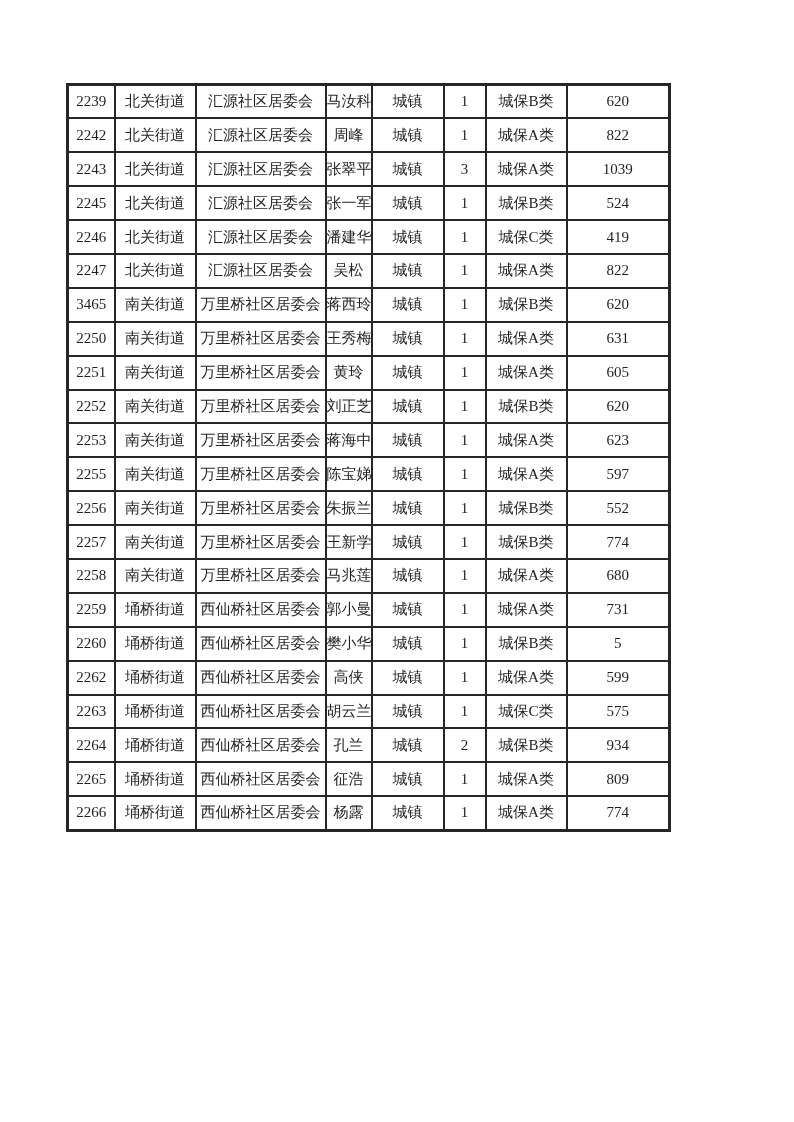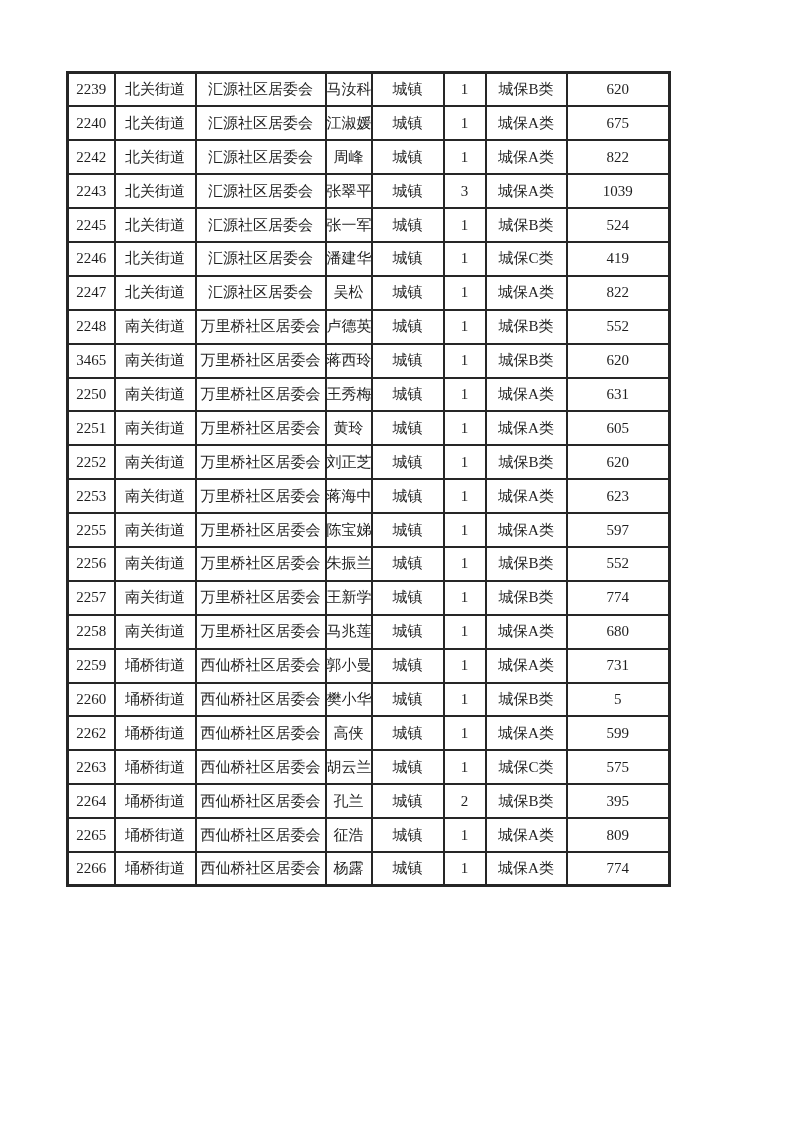--- a/index.html
+++ b/index.html
@@ -15,21 +15,21 @@
     width: 794px;
     height: 1122px;
     background: var(--bg);
     font-family: "Liberation Serif", "DejaVu Serif", serif;
     color: var(--ink);
     position: relative;
     overflow: hidden;
   }
   .sheet {
     position: absolute;
-    left: 0; top: 0;
+    left: 0; top: 12px;
     width: 794px; height: 1046px;
     background: var(--bg);
   }
   table.roster {
     position: absolute;
     left: 66px;
     top: 71px;
     width: 602px;
     border-collapse: collapse;
     table-layout: fixed;
@@ -78,30 +78,20 @@
           <td>2239</td>
           <td>北关街道</td>
           <td>汇源社区居委会</td>
           <td>马汝科</td>
           <td>城镇</td>
           <td>1</td>
           <td>城保B类</td>
           <td>620</td>
         </tr>
         <tr>
-          <td>2240</td>
-          <td>北关街道</td>
-          <td>汇源社区居委会</td>
-          <td>江淑媛</td>
-          <td>城镇</td>
-          <td>1</td>
-          <td>城保A类</td>
-          <td>675</td>
-        </tr>
-        <tr>
           <td>2242</td>
           <td>北关街道</td>
           <td>汇源社区居委会</td>
           <td>周峰</td>
           <td>城镇</td>
           <td>1</td>
           <td>城保A类</td>
           <td>822</td>
         </tr>
         <tr>
@@ -138,30 +128,20 @@
           <td>2247</td>
           <td>北关街道</td>
           <td>汇源社区居委会</td>
           <td>吴松</td>
           <td>城镇</td>
           <td>1</td>
           <td>城保A类</td>
           <td>822</td>
         </tr>
         <tr>
-          <td>2248</td>
-          <td>南关街道</td>
-          <td>万里桥社区居委会</td>
-          <td>卢德英</td>
-          <td>城镇</td>
-          <td>1</td>
-          <td>城保B类</td>
-          <td>552</td>
-        </tr>
-        <tr>
           <td>3465</td>
           <td>南关街道</td>
           <td>万里桥社区居委会</td>
           <td>蒋西玲</td>
           <td>城镇</td>
           <td>1</td>
           <td>城保B类</td>
           <td>620</td>
         </tr>
         <tr>
@@ -285,21 +265,21 @@
           <td>575</td>
         </tr>
         <tr>
           <td>2264</td>
           <td>埇桥街道</td>
           <td>西仙桥社区居委会</td>
           <td>孔兰</td>
           <td>城镇</td>
           <td>2</td>
           <td>城保B类</td>
-          <td>395</td>
+          <td>934</td>
         </tr>
         <tr>
           <td>2265</td>
           <td>埇桥街道</td>
           <td>西仙桥社区居委会</td>
           <td>征浩</td>
           <td>城镇</td>
           <td>1</td>
           <td>城保A类</td>
           <td>809</td>

